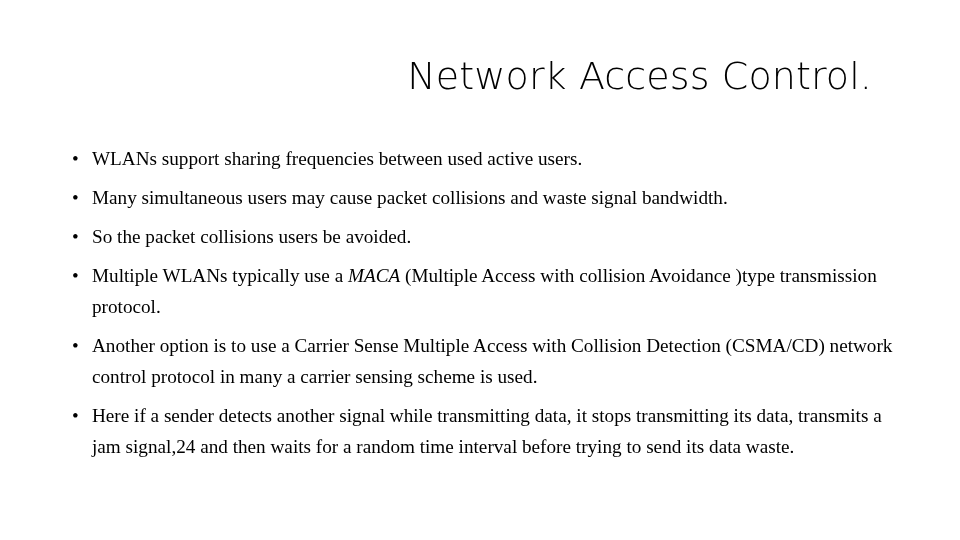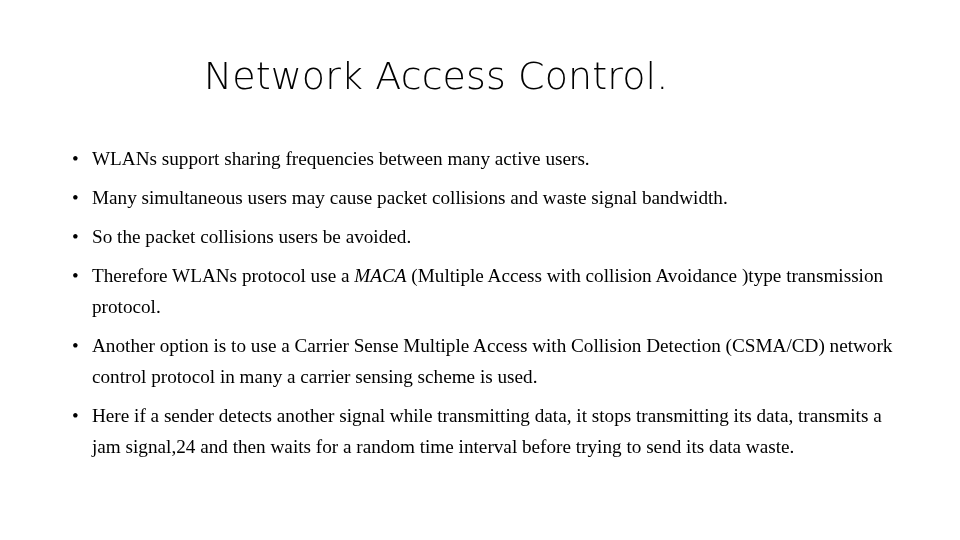--- a/index.html
+++ b/index.html
@@ -18,21 +18,21 @@
     position: relative;
     width: 960px;
     height: 540px;
     background: #ffffff;
   }
   .slide-title {
     position: absolute;
     left: 0;
     top: 53px;
     width: 872px;
-    text-align: center;
+    text-align: right;
     font-family: "DejaVu Sans", "Liberation Sans", sans-serif;
     font-weight: 300;
     font-size: 38px;
     line-height: 46px;
     letter-spacing: 0.1px;
     color: #000000;
     white-space: nowrap;
   }
   .body-block {
     position: absolute;
@@ -74,36 +74,36 @@
 <body>
 
 <div class="slide">
 
   <div class="slide-title">Network Access Control.</div>
 
   <div class="body-block">
 
     <div class="bullet-item">
       <span class="bullet-marker">•</span>
-      <span class="bullet-text">WLANs support sharing frequencies between many active users.</span>
+      <span class="bullet-text">WLANs support sharing frequencies between used active users.</span>
     </div>
 
     <div class="bullet-item">
       <span class="bullet-marker">•</span>
       <span class="bullet-text">Many simultaneous users may cause packet collisions and waste signal bandwidth.</span>
     </div>
 
     <div class="bullet-item">
       <span class="bullet-marker">•</span>
       <span class="bullet-text">So the packet collisions users be avoided.</span>
     </div>
 
     <div class="bullet-item">
       <span class="bullet-marker">•</span>
-      <span class="bullet-text"><span> Therefore WLANs protocol use a </span><i>MACA</i><span> (Multiple Access with collision Avoidance )type transmission protocol.</span></span>
+      <span class="bullet-text"><span> Multiple WLANs typically use a </span><i>MACA</i><span> (Multiple Access with collision Avoidance )type transmission protocol.</span></span>
     </div>
 
     <div class="bullet-item">
       <span class="bullet-marker">•</span>
       <span class="bullet-text">Another option is to use a Carrier Sense Multiple Access with Collision Detection (CSMA/CD) network control protocol in many a carrier sensing scheme is used.</span>
     </div>
 
     <div class="bullet-item">
       <span class="bullet-marker">•</span>
       <span class="bullet-text">Here if a sender detects another signal while transmitting data, it stops transmitting its data, transmits a jam signal,24 and then waits for a random time interval before trying to send its data waste.</span>

